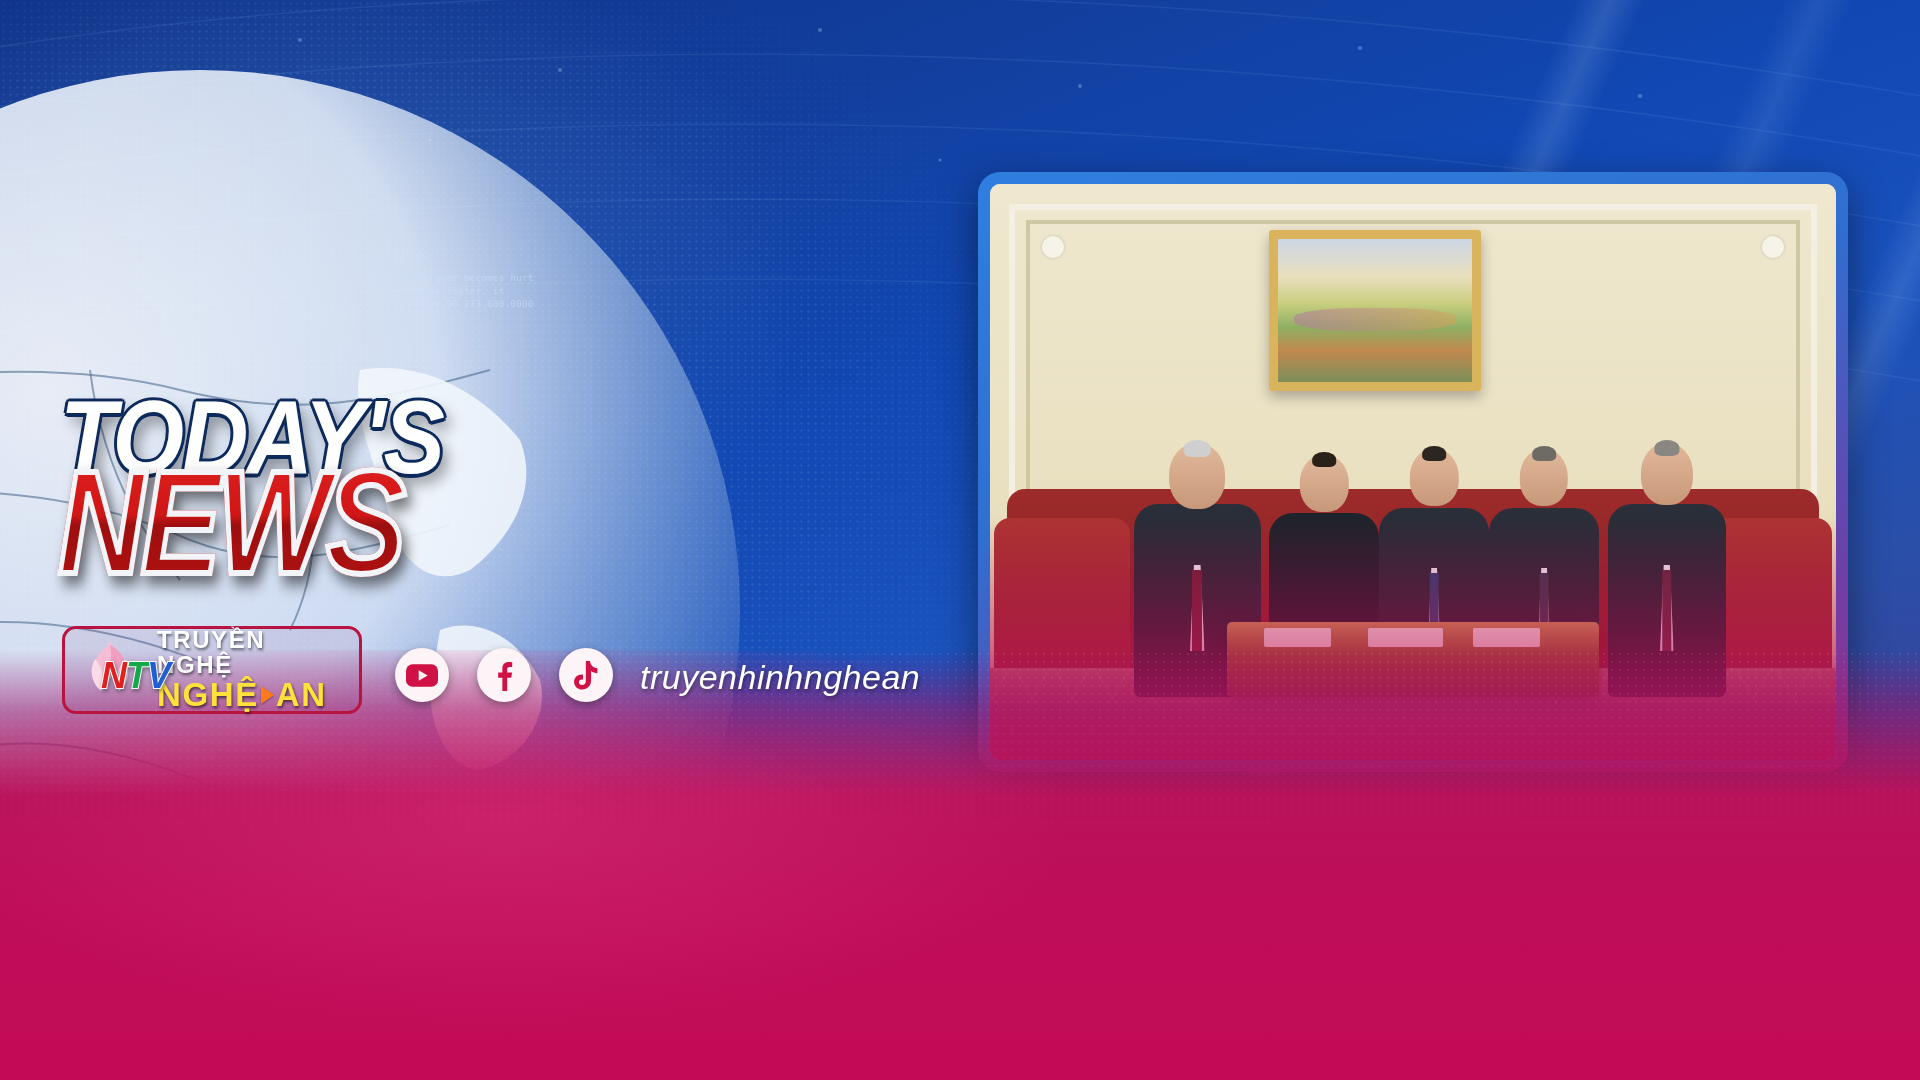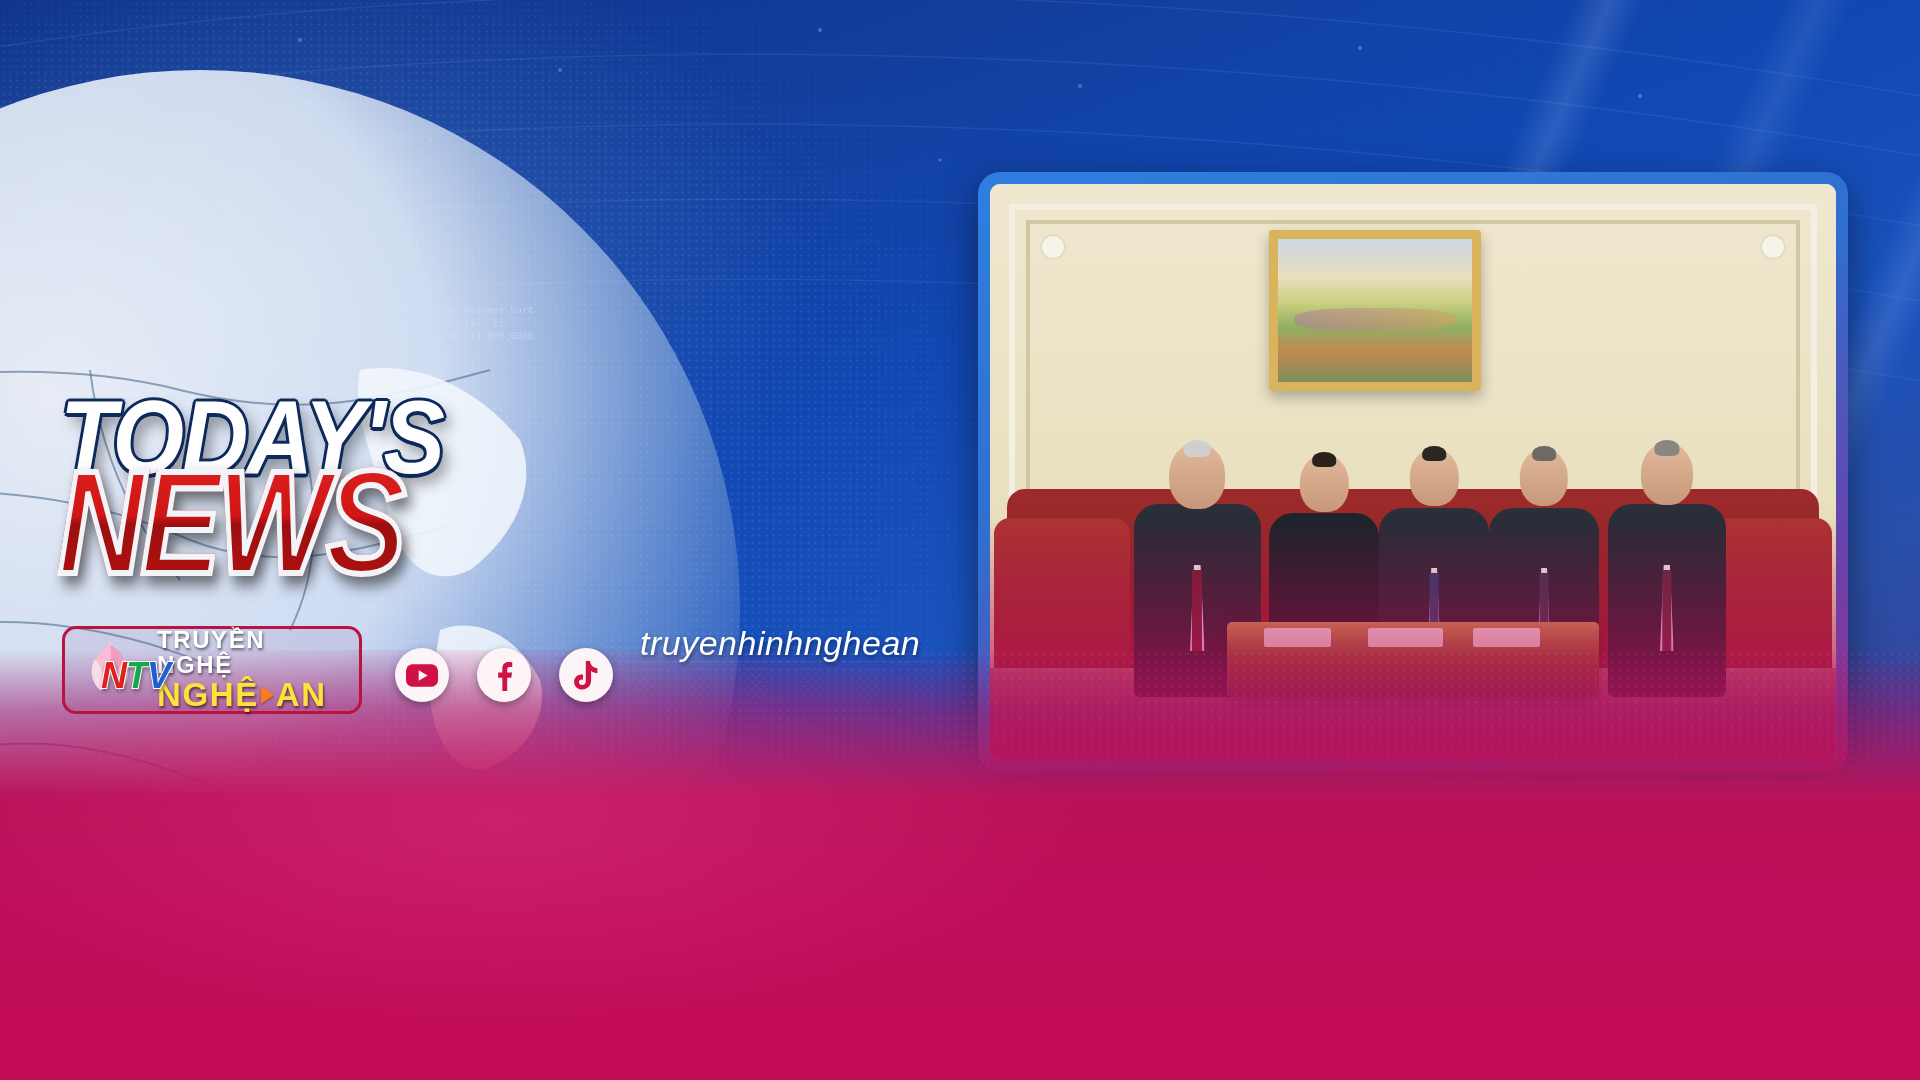--- a/index.html
+++ b/index.html
@@ -36,21 +36,21 @@
       radial-gradient(circle at 36% 30%, rgba(255,255,255,.97) 0%, rgba(236,243,252,.93) 38%, rgba(168,196,230,.55) 62%, rgba(40,90,180,.08) 78%, rgba(0,0,0,0) 82%);
     filter:blur(.4px);
     opacity:.92;
   }
   .globe-mask{
     position:absolute; left:-340px; top:70px; width:1080px; height:1080px; border-radius:50%;
     overflow:hidden; opacity:.9;
   }
   .hidden-text{
     position:absolute; font-size:9px; line-height:13px; color:rgba(205,226,255,.55);
-    font-family:"DejaVu Sans Mono", monospace; letter-spacing:.4px;margin-top:32px;
+    font-family:"DejaVu Sans Mono", monospace; letter-spacing:.4px;
   }
 
   
   .magenta-band{
     position:absolute; left:0; right:0; bottom:0; height:430px;
     background:
       radial-gradient(ellipse 820px 300px at 26% 40%, rgba(215,45,120,.55) 0%, rgba(180,20,95,0) 70%),
       linear-gradient(180deg, rgba(140,25,120,0) 0%, rgba(158,22,104,.55) 14%, #b81259 34%, #c00d59 60%, #c20b57 100%);
   }
   .magenta-band::after{
@@ -137,21 +137,21 @@
   
   .social-row{
     position:absolute; left:395px; top:648px; display:flex; align-items:center; gap:28px;
   }
   .social-ico{
     width:54px; height:54px; border-radius:50%; background:#fdf4f7;
     display:flex; align-items:center; justify-content:center;
     box-shadow:0 3px 8px rgba(0,0,0,.35);
   }
   .handle{
-    position:absolute; left:640px; top:624px;
+    position:absolute; left:640px; top:658px;
     font-style:italic; font-size:34px; color:#fff; letter-spacing:.5px;
     text-shadow:1px 2px 4px rgba(0,0,0,.45);
   }
 
   
   .photo-frame{
     position:absolute; left:978px; top:172px; width:870px; height:600px;
     border-radius:22px; padding:12px;
     background:linear-gradient(160deg,#2f7fe0 0%, #2f6fd0 40%, #6d3fa8 78%, #9b2f86 100%);
     box-shadow:0 14px 40px rgba(0,0,0,.45);

